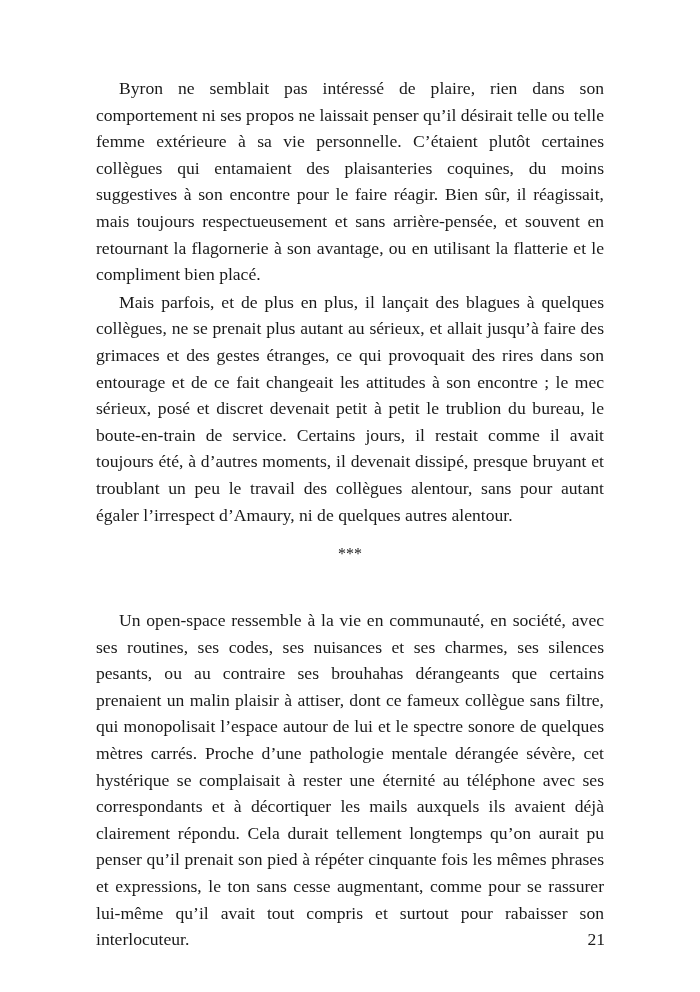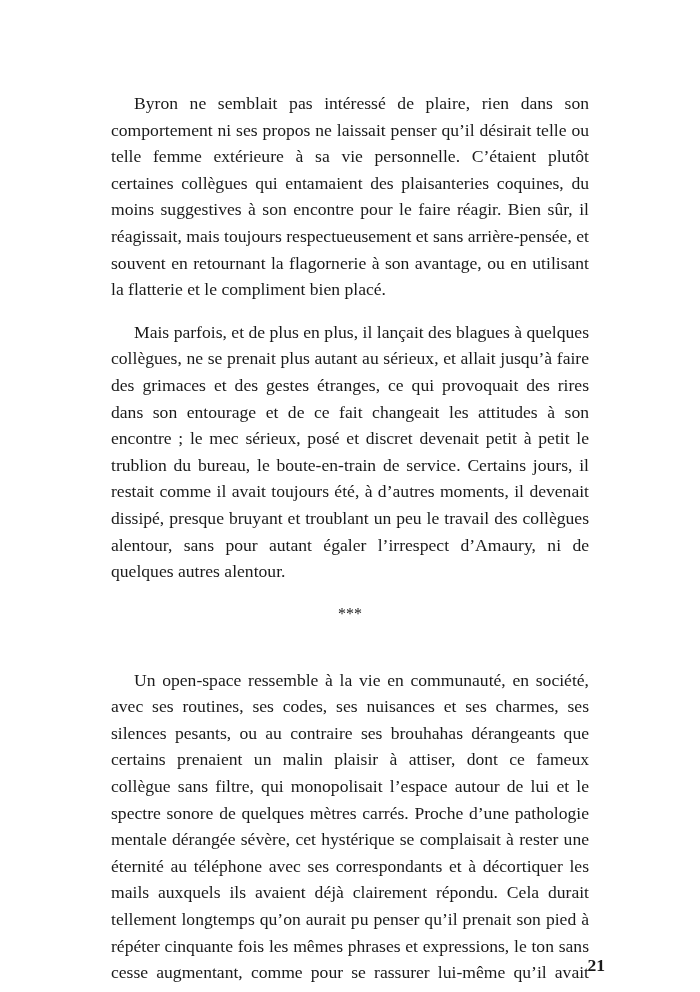--- a/index.html
+++ b/index.html
@@ -15,40 +15,39 @@
       font-family: "Liberation Serif", "DejaVu Serif", serif;
       color: #1a1a1a;
     }
     .page {
       position: absolute;
       left: 95px;
       top: 74px;
       width: 510px;
     }
     .para {
-      margin: 16px;
+      margin: 1px;
       font-size: 17.6px;
       line-height: 26.6px;
       text-align: justify;
       text-indent: 23px;
     }
     .separator {
       text-align: center;
       font-size: 16px;
       line-height: 26px;
       margin: 13px 0 40px 0;
       letter-spacing: 0px;
     }
     .page-number {
       position: absolute;
       right: 95px;
-      top: 954px;
+      top: 928px;
       font-size: 17.6px;
       line-height: 22px;
-      font-weight: bold;
     }
   </style>
 </head>
 <body>
 
 <div class="page">
   <p class="para">Byron ne semblait pas intéressé de plaire, rien dans son comportement ni ses propos ne laissait penser qu’il désirait telle ou telle femme extérieure à sa vie personnelle. C’étaient plutôt certaines collègues qui entamaient des plaisanteries coquines, du moins suggestives à son encontre pour le faire réagir. Bien sûr, il réagissait, mais toujours respectueusement et sans arrière-pensée, et souvent en retournant la flagornerie à son avantage, ou en utilisant la flatterie et le compliment bien placé.</p>
   <p class="para">Mais parfois, et de plus en plus, il lançait des blagues à quelques collègues, ne se prenait plus autant au sérieux, et allait jusqu’à faire des grimaces et des gestes étranges, ce qui provoquait des rires dans son entourage et de ce fait changeait les attitudes à son encontre ; le mec sérieux, posé et discret devenait petit à petit le trublion du bureau, le boute-en-train de service. Certains jours, il restait comme il avait toujours été, à d’autres moments, il devenait dissipé, presque bruyant et troublant un peu le travail des collègues alentour, sans pour autant égaler l’irrespect d’Amaury, ni de quelques autres alentour.</p>
   <div class="separator">***</div>
   <p class="para">Un open-space ressemble à la vie en communauté, en société, avec ses routines, ses codes, ses nuisances et ses charmes, ses silences pesants, ou au contraire ses brouhahas dérangeants que certains prenaient un malin plaisir à attiser, dont ce fameux collègue sans filtre, qui monopolisait l’espace autour de lui et le spectre sonore de quelques mètres carrés. Proche d’une pathologie mentale dérangée sévère, cet hystérique se complaisait à rester une éternité au téléphone avec ses correspondants et à décortiquer les mails auxquels ils avaient déjà clairement répondu. Cela durait tellement longtemps qu’on aurait pu penser qu’il prenait son pied à répéter cinquante fois les mêmes phrases et expressions, le ton sans cesse augmentant, comme pour se rassurer lui-même qu’il avait tout compris et surtout pour rabaisser son interlocuteur.</p>

